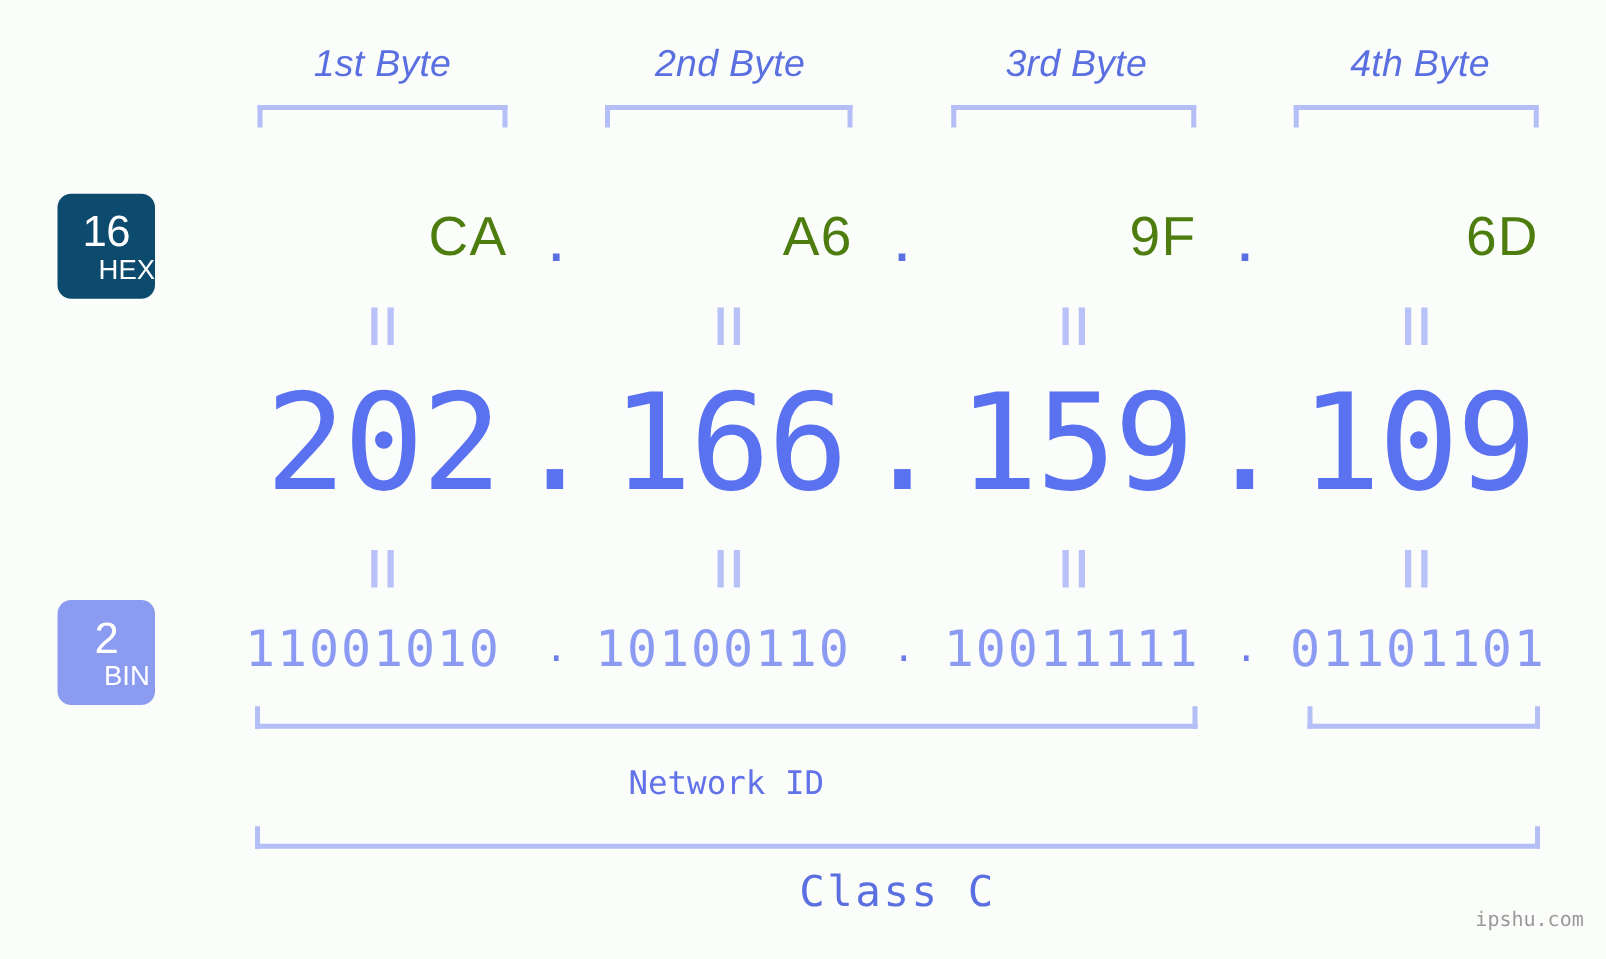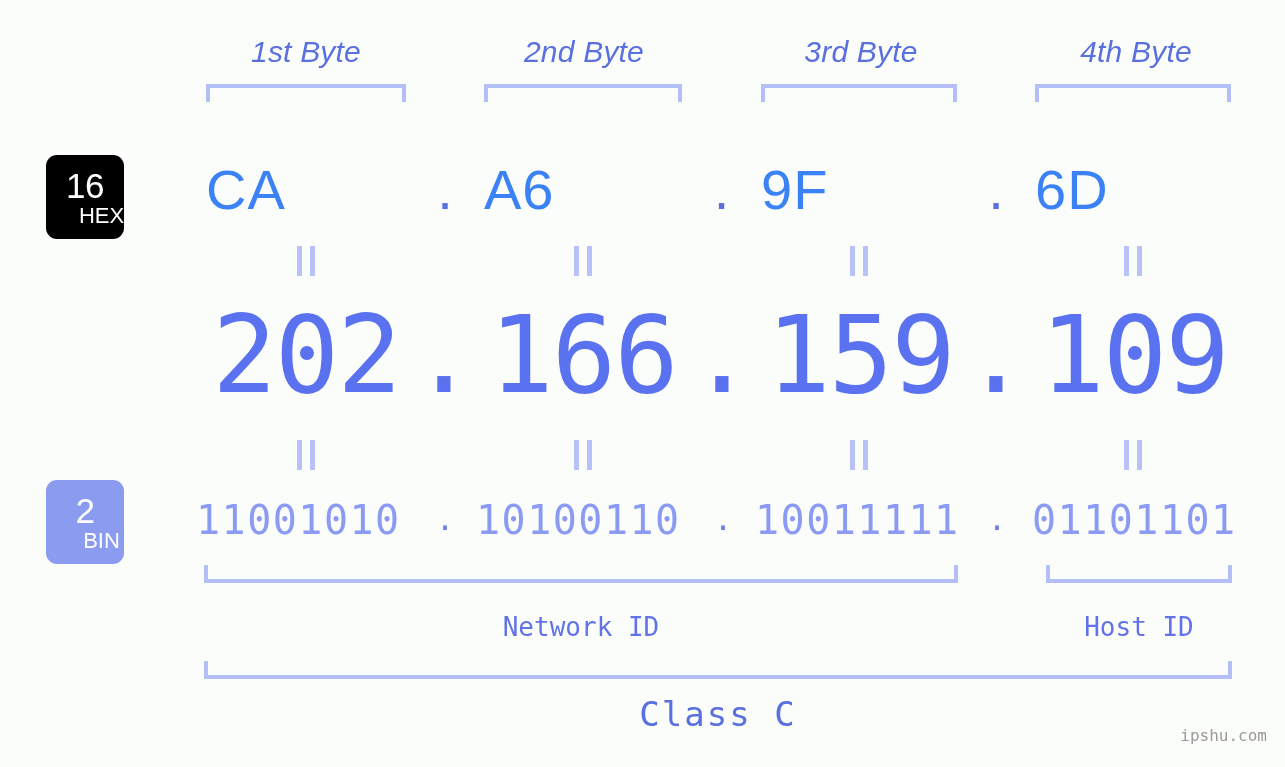--- a/index.html
+++ b/index.html
@@ -81,23 +81,23 @@
     margin-bottom: 2px;
   }
   .badge .nm {
     font-size: 22px;
     font-weight: 400;
     letter-spacing: 0px;
     margin-left: 33px;
   }
   .hex-cell {
     font-family: "Liberation Sans", sans-serif;
-    font-size: 56px;
-    color: #3b82f6;
-    text-align: left;
+    font-size: 44px;
+    color: #4d7c0f;
+    text-align: right;
     line-height: 80px;
     letter-spacing: 1px;
   }
   .hex-dot {
     font-family: "Liberation Sans", sans-serif;
     font-size: 56px;
     color: #5a6fe0;
     text-align: center;
     line-height: 80px;
   }
@@ -186,21 +186,21 @@
   <div class="byte-label" style="left:206px; width:200px;">1st Byte</div>
   <div class="byte-label" style="left:484px; width:200px;">2nd Byte</div>
   <div class="byte-label" style="left:761px; width:200px;">3rd Byte</div>
   <div class="byte-label" style="left:1036px; width:200px;">4th Byte</div>
 
   <div class="bracket down" style="left:206px; top:84px; width:200px;"></div>
   <div class="bracket down" style="left:484px; top:84px; width:198px;"></div>
   <div class="bracket down" style="left:761px; top:84px; width:196px;"></div>
   <div class="bracket down" style="left:1035px; top:84px; width:196px;"></div>
 
-  <div class="badge" style="top:155px; background:#000000;">
+  <div class="badge" style="top:155px; background:#0c4a6e;">
     <span class="num">16</span>
     <span class="nm">HEX</span>
   </div>
 
 
   <div class="badge" style="top:480px; background:#8b9bf0;">
     <span class="num">2</span>
     <span class="nm">BIN</span>
   </div>
 
@@ -259,21 +259,20 @@
   <div class="bin-cell abs" style="left:476px; top:490px; width:210px;">10100110</div>
   <div class="bin-dot abs" style="left:684px; top:490px; width:78px;">.</div>
   <div class="bin-cell abs" style="left:755px; top:490px; width:210px;">10011111</div>
   <div class="bin-dot abs" style="left:958px; top:490px; width:78px;">.</div>
   <div class="bin-cell abs" style="left:1032px; top:490px; width:210px;">01101101</div>
 
   <div class="bracket up" style="left:204px; top:565px; width:754px;"></div>
   <div class="bracket up" style="left:1046px; top:565px; width:186px;"></div>
 
   <div class="section-caption" style="left:204px; top:612px; width:754px;">Network ID</div>
-  <div class="section-caption" style="left:1046px; top:612px; width:186px;">Host ID</div>
 
   <div class="bracket up" style="left:204px; top:661px; width:1028px;"></div>
 
   <div class="class-caption" style="left:204px; top:694px; width:1028px;">Class C</div>
 
   <div class="watermark">ipshu.com</div>
 
 </div>
 
 </body></html>

